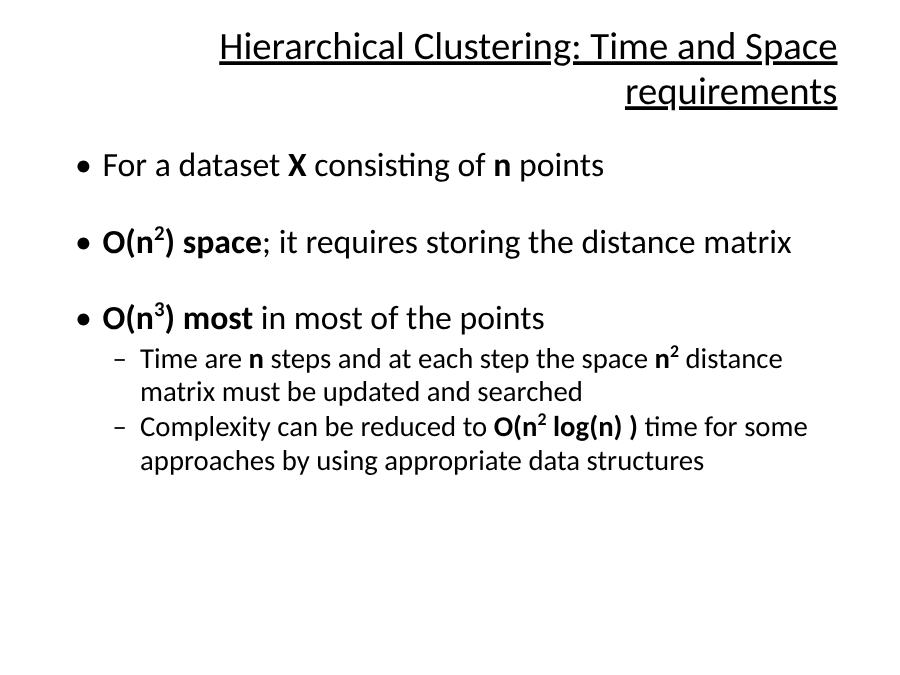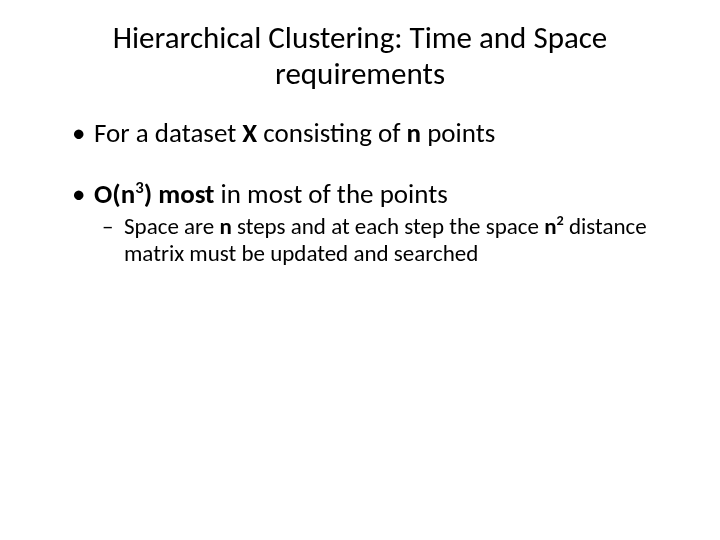--- a/index.html
+++ b/index.html
@@ -11,30 +11,31 @@
     font-family: Calibri, "Segoe UI", Arial, sans-serif;
     color: #000;
   }
   .slide {
     width: 720px;
     height: 540px;
     box-sizing: border-box;
     padding: 20px 50px 20px 50px;
   }
   .title {
-    text-align: center;
+    text-align: right;
     font-size: 31px;
     line-height: 1.15;
     margin: 0 0 26px 0;
     font-weight: 400;
+    text-decoration: underline;
   }
   ul.level1 {
     list-style: none;
     padding: 0;
-    margin: 16px;
+    margin: 4px;
   }
   ul.level1 > li {
     position: relative;
     padding-left: 28px;
     font-size: 27px;
     line-height: 1.15;
     margin-bottom: 30px;
   }
   ul.level1 > li::before {
     content: "•";
@@ -70,26 +71,32 @@
 <div class="slide">
 
   <h1 class="title">Hierarchical Clustering:  Time and Space requirements</h1>
 
   <ul class="level1">
 
     <li>
       <span>For a dataset </span><span class="b">X</span><span> consisting of </span><span class="b">n</span><span> points</span>
     </li>
 
+    <li>
+      <span class="b"><span>O(n</span><sup>2</sup><span>) space</span></span><span>; it requires storing the distance matrix</span>
+    </li>
 
     <li>
       <span class="b"><span>O(n</span><sup>3</sup><span>) most</span></span><span> in most of the points</span>
 
       <ul class="level2">
         <li>
-          <span>Space are </span><span class="b">n</span><span> steps and at each step the space </span><span class="b"><span>n</span><sup>2</sup></span><span> distance matrix must be updated and searched</span>
+          <span>Time are </span><span class="b">n</span><span> steps and at each step the space </span><span class="b"><span>n</span><sup>2</sup></span><span> distance matrix must be updated and searched</span>
+        </li>
+        <li>
+          <span>Complexity can be reduced to </span><span class="b"><span>O(n</span><sup>2</sup><span> log(n) )</span></span><span> time for some approaches by using appropriate data structures</span>
         </li>
       </ul>
     </li>
 
   </ul>
 
 </div>
 
 </body></html>

